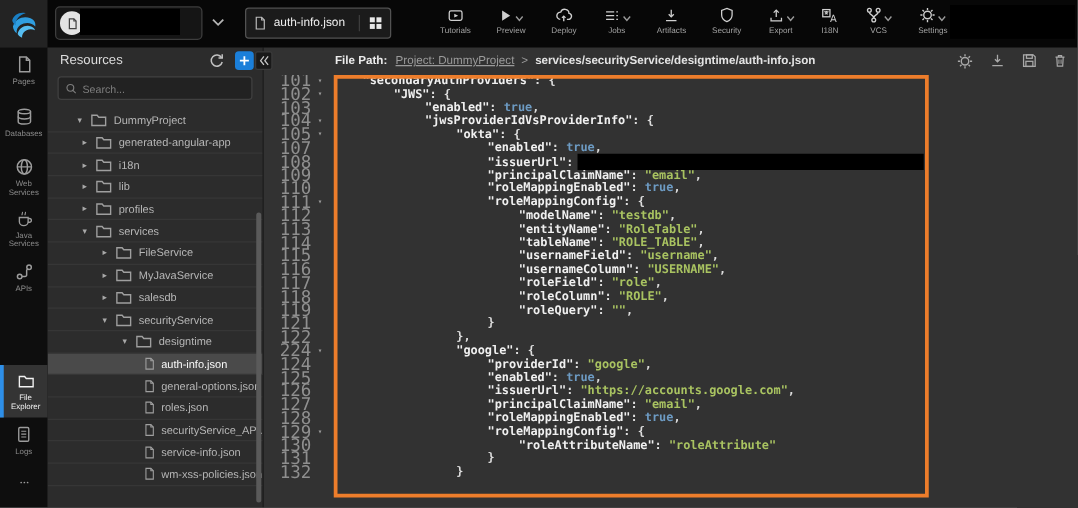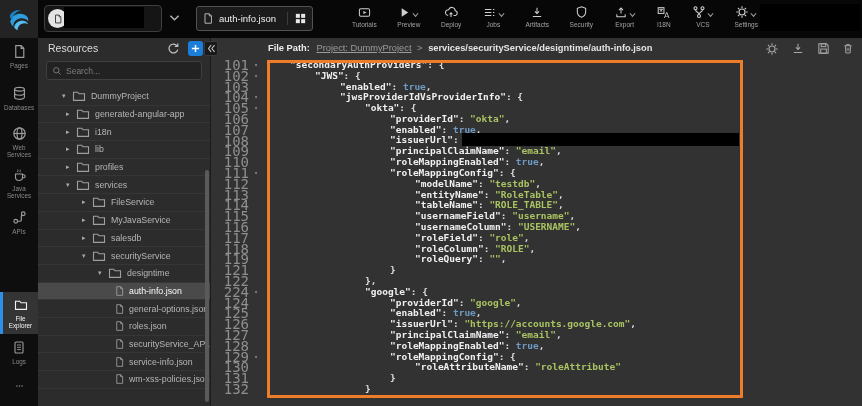--- a/index.html
+++ b/index.html
@@ -610,25 +610,20 @@
             <span class="ln">104</span>
             <span class="fold">▾</span>
             <span class="txt" style="padding-left: 77px;"><span class="c-k">"jwsProviderIdVsProviderInfo"</span><span class="c-p">: {</span></span>
           </div>
           <div class="cl">
             <span class="ln">105</span>
             <span class="fold">▾</span>
             <span class="txt" style="padding-left: 102px;"><span class="c-k">"okta"</span><span class="c-p">: {</span></span>
           </div>
           <div class="cl">
-            <span class="ln">106</span>
-            <span class="fold"></span>
-            <span class="txt" style="padding-left: 127px;"><span class="c-k">"providerId"</span><span class="c-p">: </span><span class="c-s">"okta"</span><span class="c-p">,</span></span>
-          </div>
-          <div class="cl">
             <span class="ln">107</span>
             <span class="fold"></span>
             <span class="txt" style="padding-left: 127px;"><span class="c-k">"enabled"</span><span class="c-p">: </span><span class="c-b">true</span><span class="c-p">,</span></span>
           </div>
           <div class="cl">
             <span class="ln">108</span>
             <span class="fold"></span>
             <span class="txt" style="padding-left: 127px;"><span class="c-k">"issuerUrl"</span><span class="c-p">:</span><span class="c-r"></span></span>
           </div>
           <div class="cl">

